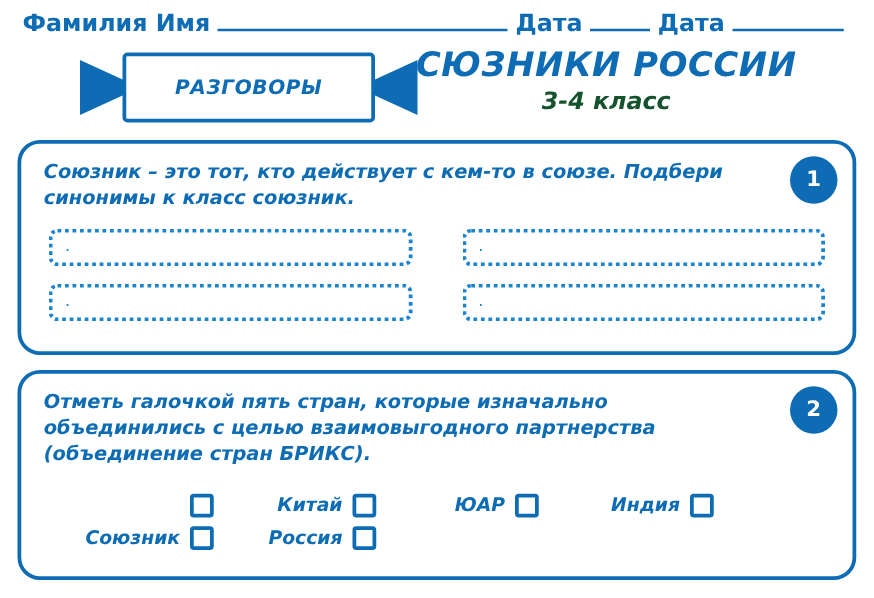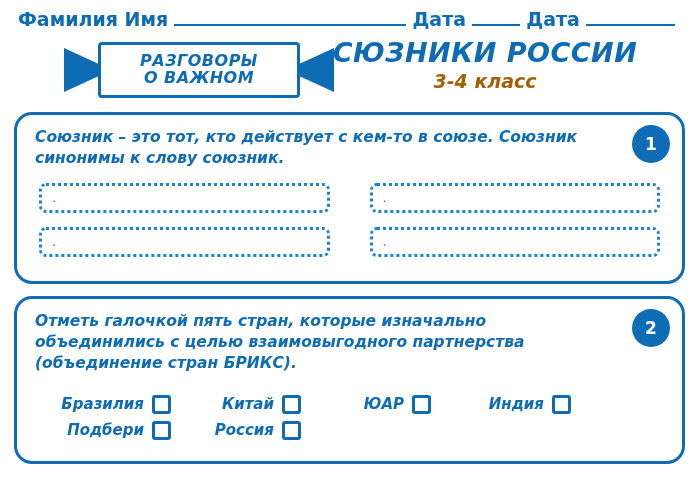--- a/index.html
+++ b/index.html
@@ -116,21 +116,21 @@
     font-weight: bold;
     font-style: italic;
     color: #0d6cb4;
     letter-spacing: 0.5px;
     line-height: 1.1;
   }
   .title-right .sub-title {
     font-size: 19px;
     font-weight: bold;
     font-style: italic;
-    color: #a16207;
+    color: #14532d;
     margin-top: 2px;
   }
 
   
   .card {
     position: absolute;
     left: 14px;
     right: 14px;
     border: 3px solid #0d6cb4;
     border-radius: 18px;
@@ -242,32 +242,31 @@
     <span class="lbl">Дата</span>
     <span class="rule r3"></span>
   </div>
 
   <div class="title-band">
     <div class="ribbon">
       <div class="arrow-left"></div>
       <div class="arrow-right"></div>
       <div class="plate">
         <span>РАЗГОВОРЫ</span>
-        <span>О ВАЖНОМ</span>
       </div>
     </div>
     <div class="title-right">
       <div class="main-title">СЮЗНИКИ РОССИИ</div>
       <div class="sub-title">3-4 класс</div>
     </div>
   </div>
 
   <div class="card one">
     <div class="num-badge">1</div>
-    <div class="task-text">Союзник – это тот, кто действует с кем-то в союзе. Союзник синонимы к слову союзник.</div>
+    <div class="task-text">Союзник – это тот, кто действует с кем-то в союзе. Подбери синонимы к класс союзник.</div>
     <div class="answer-grid">
       <div class="answer-box">
         <span class="dot">.</span>
       </div>
       <div class="answer-box">
         <span class="dot">.</span>
       </div>
       <div class="answer-box">
         <span class="dot">.</span>
       </div>
@@ -275,38 +274,37 @@
         <span class="dot">.</span>
       </div>
     </div>
   </div>
 
   <div class="card two">
     <div class="num-badge">2</div>
     <div class="task-text">Отметь галочкой пять стран, которые изначально объединились с целью взаимовыгодного партнерства (объединение стран БРИКС).</div>
     <div class="options">
       <div class="option">
-        <span class="olabel">Бразилия</span>
         <span class="checkbox"></span>
       </div>
       <div class="option">
         <span class="olabel">Китай</span>
         <span class="checkbox"></span>
       </div>
       <div class="option">
         <span class="olabel">ЮАР</span>
         <span class="checkbox"></span>
       </div>
 
       <div class="option">
         <span class="olabel">Индия</span>
         <span class="checkbox"></span>
       </div>
       <div class="option">
-        <span class="olabel">Подбери</span>
+        <span class="olabel">Союзник</span>
         <span class="checkbox"></span>
       </div>
       <div class="option">
         <span class="olabel">Россия</span>
         <span class="checkbox"></span>
       </div>
     </div>
   </div>
 
 </div>

